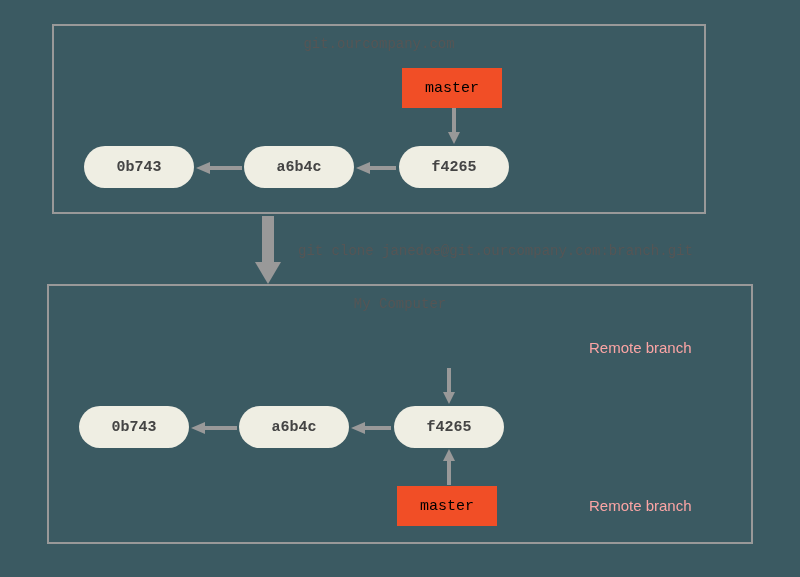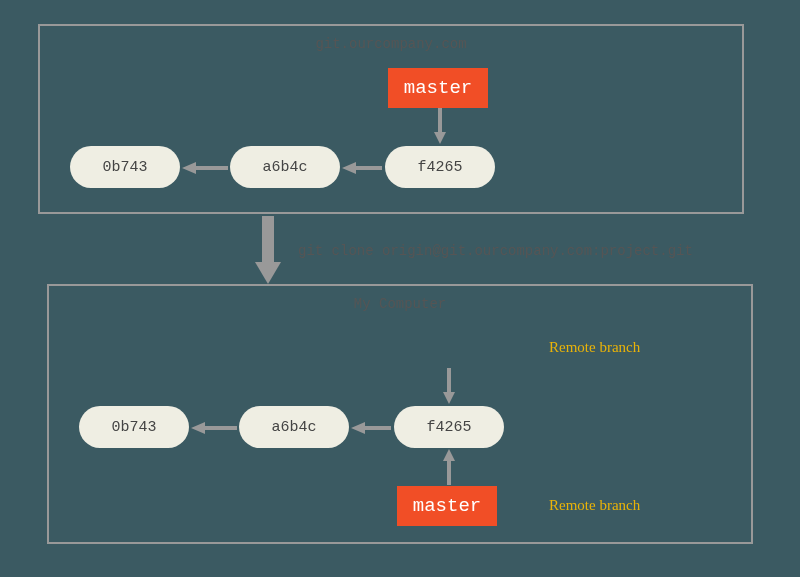--- a/index.html
+++ b/index.html
@@ -29,52 +29,54 @@
     position: absolute;
     width: 110px;
     height: 42px;
     background: #efeee3;
     border-radius: 21px;
     display: flex;
     align-items: center;
     justify-content: center;
     font-size: 15px;
     color: #444;
+    font-weight: bold;
   }
   .branch {
     position: absolute;
     background: #f14e26;
-    color: #ffffff;
+    color: #000000;
     display: flex;
     align-items: center;
     justify-content: center;
-    font-size: 19px;
+    font-size: 15px;
     height: 40px;
     padding: 0 10px;
   }
   .label {
     position: absolute;
     font-size: 15px;
-    color: #eab308;
-    font-family: Liberation Serif, serif;
+    color: #fca5a5;
+    font-family: Liberation Sans, sans-serif;
+    margin-left: 40px;
   }
   .cmd {
     position: absolute;
     font-size: 14px;
     color: #555;
   }
   svg.arrow {
     position: absolute;
     overflow: visible;
   }
 </style>
 </head>
 <body>
 
-<div class="container" style="left:38px; top:24px; width:706px; height:190px;">
+<div class="container" style="left:52px; top:24px; width:654px; height:190px;">
   <div class="container-title">git.ourcompany.com</div>
 
   <div class="branch" style="left:348px; top:42px; width:100px;">master</div>
 
   <svg class="arrow" style="left:396px; top:82px;" width="8" height="36">
     <line x1="4" y1="0" x2="4" y2="26" stroke="#999" stroke-width="4"></line>
     <polygon points="4,36 -2,24 10,24" fill="#999"></polygon>
   </svg>
 
   <div class="commit" style="left:30px; top:120px;">0b743</div>
@@ -88,21 +90,21 @@
   <svg class="arrow" style="left:302px; top:137px;" width="40" height="10">
     <line x1="40" y1="5" x2="12" y2="5" stroke="#999" stroke-width="4"></line>
     <polygon points="0,5 14,-1 14,11" fill="#999"></polygon>
   </svg>
 </div>
 
 <svg class="arrow" style="left:257px; top:216px;" width="22" height="68">
   <rect x="5" y="0" width="12" height="48" fill="#999"></rect>
   <polygon points="11,68 -2,46 24,46" fill="#999"></polygon>
 </svg>
-<div class="cmd" style="left:298px; top:243px;">git clone origin@git.ourcompany.com:project.git</div>
+<div class="cmd" style="left:298px; top:243px;">git clone janedoe@git.ourcompany.com:branch.git</div>
 
 <div class="container" style="left:47px; top:284px; width:706px; height:260px;">
   <div class="container-title">My Computer</div>
 
   <div class="label" style="left:500px; top:53px;">Remote branch</div>
 
   <svg class="arrow" style="left:396px; top:82px;" width="8" height="36">
     <line x1="4" y1="0" x2="4" y2="26" stroke="#999" stroke-width="4"></line>
     <polygon points="4,36 -2,24 10,24" fill="#999"></polygon>
   </svg>

